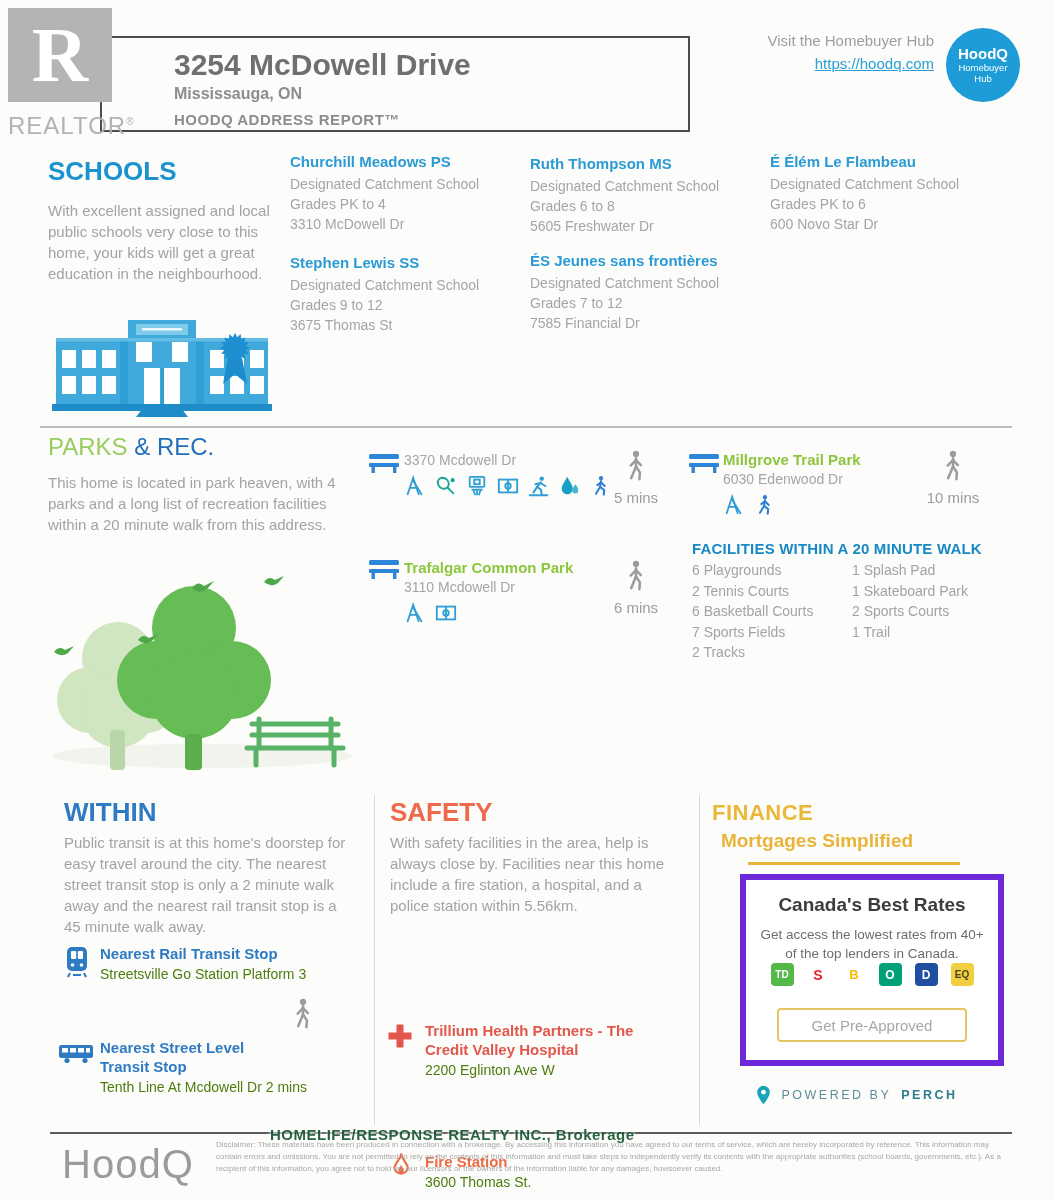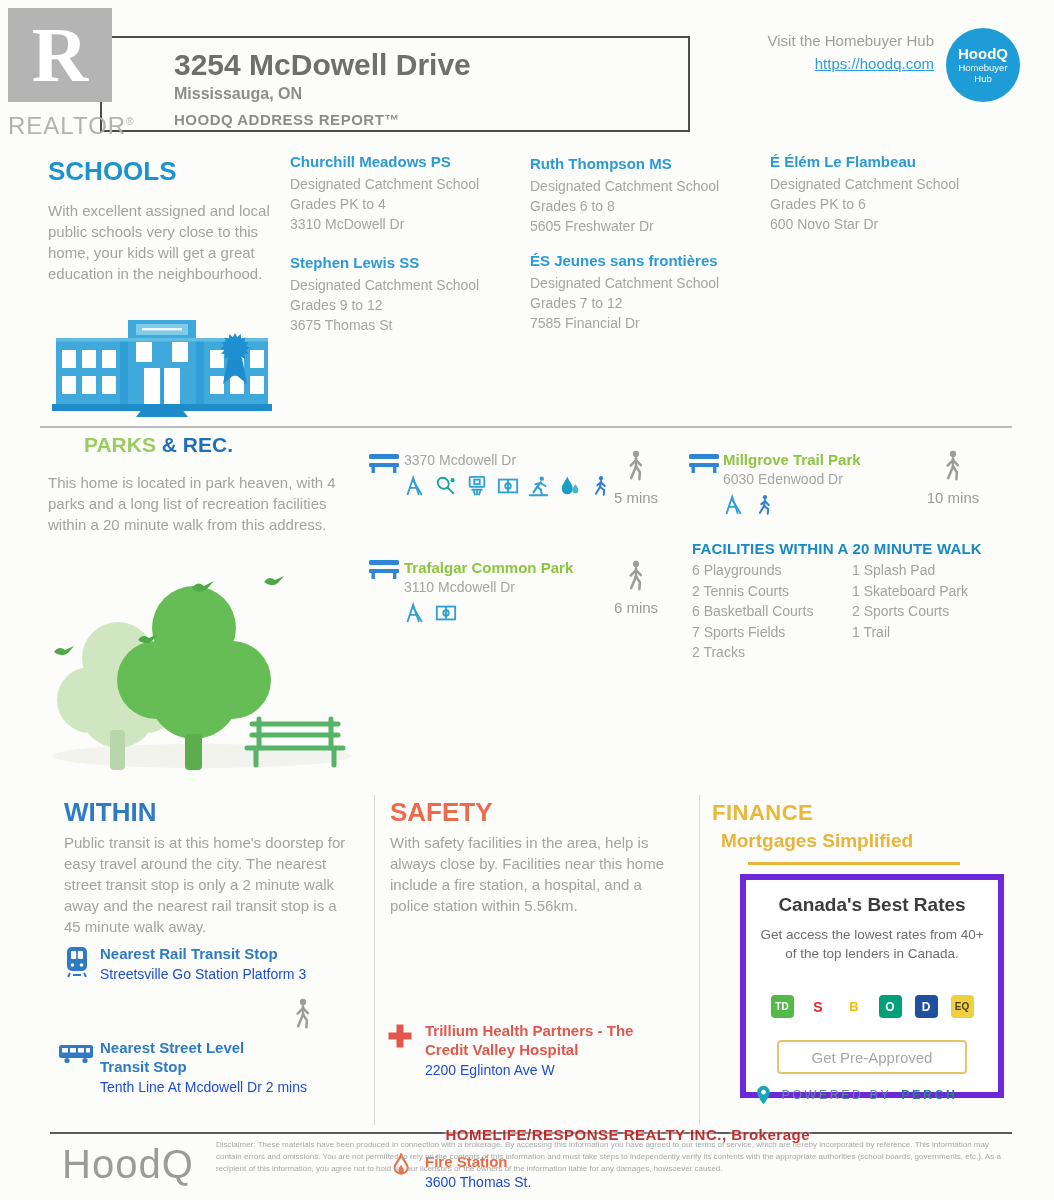--- a/index.html
+++ b/index.html
@@ -46,49 +46,49 @@
   .amenities{display:flex;gap:9px;margin-top:7px;align-items:center;}
   .amenities svg{width:22px;height:22px;}
   .walk{width:56px;text-align:center;}
   .walk svg{width:22px;height:33px;}
   .walk .t{font-size:15px;color:#9c9c9c;margin-top:2px;white-space:nowrap;}
   .fac-title{font-size:15px;font-weight:bold;color:#1789c4;letter-spacing:.2px;}
   .fac-list{list-style:none;margin:0;padding:0;font-size:14px;line-height:20.5px;color:#a3a3a3;}
   
   .vline{width:0;border-left:1px solid #d8d8d8;height:330px;top:795px;}
   .stop-name{font-size:15px;font-weight:bold;color:#2e7bc4;line-height:19px;}
-  .stop-detail{font-size:14px;color:#1d4ed8;margin-top:3px;}
+  .stop-detail{font-size:14px;color:#4d7c0f;margin-top:3px;}
   .safety-name{font-size:15px;font-weight:bold;line-height:19px;}
   .saf-1{color:#e2574b;} .saf-2{color:#ed6a45;}
   .icon-cell{position:absolute;left:-36px;top:1px;}
   .item-block{position:relative;}
   
   .fin-tag{font-size:19px;font-weight:bold;color:#e8b43a;text-align:center;}
   .fin-line{height:0;border-top:3px solid #e8b43a;}
   .rates-card{border:6px solid #6d28d9;background:#fff;text-align:center;padding:14px 12px 18px;}
   .rates-title{font-size:19px;font-weight:bold;color:#3c3c3c;}
   .rates-text{font-size:13.5px;line-height:19px;color:#6d6d6d;margin-top:9px;}
-  .banks{display:flex;justify-content:center;gap:13px;margin-top:32px;}
+  .banks{display:flex;justify-content:center;gap:13px;margin-top:0;}
   .bank{width:23px;height:23px;border-radius:4px;display:flex;align-items:center;justify-content:center;font-size:10px;font-weight:bold;}
   .bank-td{background:#54b948;color:#fff;}
   .bank-s{background:#fff;color:#ec2027;font-size:14px;}
   .bank-b{background:#fff;color:#f3c000;font-size:13px;}
   .bank-o{background:#00a07a;color:#fff;font-size:12px;}
   .bank-d{background:#1e4fa0;color:#fff;font-size:12px;}
   .bank-eq{background:#f0d040;color:#4c4418;font-size:10px;}
   .preapproved{margin:22px auto 0;width:186px;height:30px;border:2px solid #e6c566;border-radius:4px;
     background:#fff;color:#a8a8a8;font-size:15px;display:flex;align-items:center;justify-content:center;cursor:pointer;}
   .powered{display:flex;align-items:center;gap:10px;justify-content:center;font-size:12.5px;letter-spacing:2.5px;color:#5d8d9b;}
   .powered .brand{font-weight:bold;color:#2d7d8e;}
   
   .footer-line{left:50px;top:1132px;width:962px;border-top:2px solid #5a5a5a;}
   .hoodq-logo{left:62px;top:1142px;font-size:40px;color:#9b9b9b;letter-spacing:1px;}
   .disclaimer{left:216px;top:1139px;width:800px;font-size:8px;line-height:12px;color:#a8a8a8;}
-  .watermark{left:270px;top:1126px;width:540px;text-align:right;font-size:15px;font-weight:bold;
-    color:#b91c1c;letter-spacing:.5px;text-shadow:0 0 3px #fff,0 0 5px #fff;opacity:.9;}
+  .watermark{left:270px;top:1126px;width:540px;text-align:left;font-size:15px;font-weight:bold;
+    color:#14532d;letter-spacing:.5px;text-shadow:0 0 3px #fff,0 0 5px #fff;opacity:.9;}
 </style>
 </head>
 <body>
 
 <div class="page">
 
   <div class="abs header-box">
     <div class="header-box-inner">
       <div class="addr-title">3254 McDowell Drive</div>
       <div class="addr-city">Mississauga, ON</div>
@@ -179,21 +179,21 @@
   </div>
   <div class="abs school" style="left:770px;top:153px;">
     <div class="name">É Élém Le Flambeau</div>
     <div class="line">Designated Catchment School</div>
     <div class="line">Grades PK to 6</div>
     <div class="line">600 Novo Star Dr</div>
   </div>
 
   <div class="abs divider-h"></div>
 
-  <div class="abs parks-title" style="left:48px;top:433px;font-size:21px;font-weight:bold;margin-left:36px;">
+  <div class="abs parks-title" style="left:48px;top:433px;font-size:24px;font-weight:normal;">
     <span class="g">PARKS</span>
     <span class="b">&amp; REC.</span>
   </div>
   <div class="abs para" style="left:48px;top:472px;width:312px;">This home is located in park heaven, with 4 parks and a long list of recreation facilities within a 20 minute walk from this address.</div>
 
   <div class="abs" style="left:42px;top:552px;">
     <svg width="310" height="218" viewBox="0 0 310 218">
       <ellipse cx="160" cy="204" rx="150" ry="12" fill="#f1f3ec"></ellipse>
       <g fill="#cfe6c0">
         <circle cx="76" cy="106" r="36"></circle>

